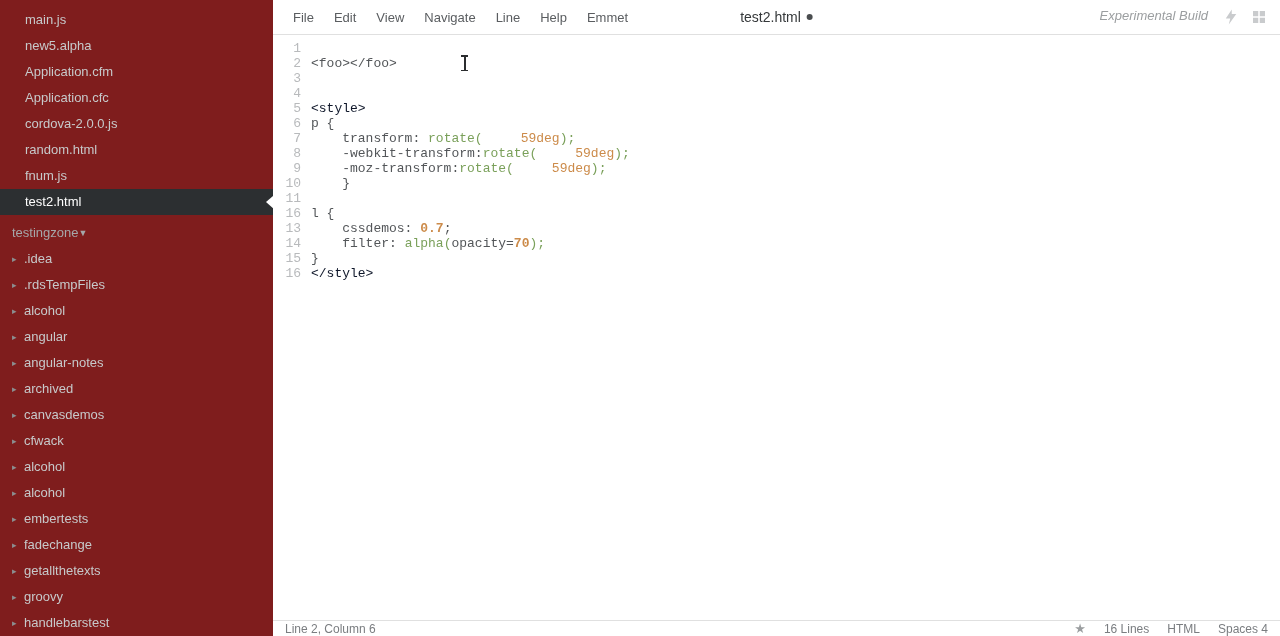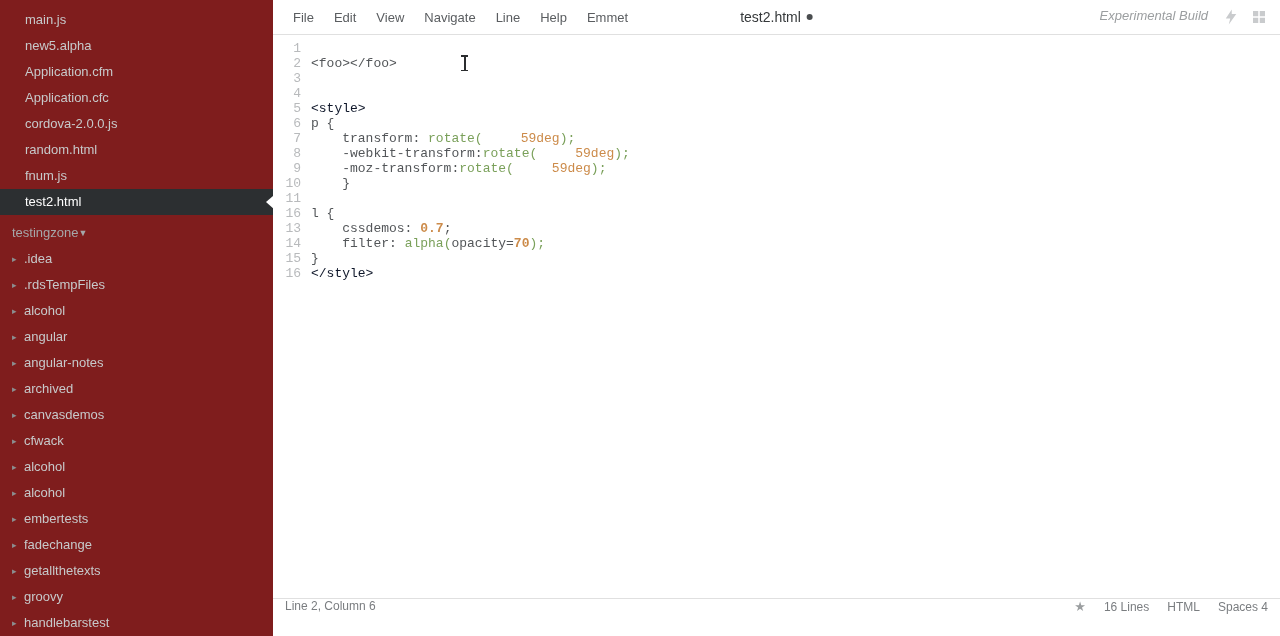--- a/index.html
+++ b/index.html
@@ -46,21 +46,21 @@
 .t-arg { color: #cc8b4a; margin-left: 38px; }
 .t-num { color: #cc8b4a; font-weight: bold; }
 
 .cursor { position: absolute; width: 1px; height: 14px; background: #2b2d2f; }
 .cursor.tall { height: 14px; width: 1.5px; }
 .cursor::before, .cursor::after { content:""; position:absolute; width:7px; height:1.5px; background:#2b2d2f; left:-3px; }
 .cursor::before { top: -1px; }
 .cursor::after { bottom: -1px; }
 
 
-.statusbar { height: 38px; border-top: 1px solid #e0e0e0; display: flex; align-items: flex-start; font-size: 12px; color: #7a7d80; padding: 0 12px; }
+.statusbar { height: 16px; border-top: 1px solid #e0e0e0; display: flex; align-items: flex-end; font-size: 12px; color: #7a7d80; padding: 0 12px; }
 .statusbar .left { }
 .statusbar .right { margin-left: auto; display: flex; gap: 18px; align-items: center; }
 .statusbar .star { font-size: 13px; color: #9b9ea0; }
 </style>
 </head>
 <body>
 
 <div class="sidebar">
   <div class="spacer"></div>
   <ul class="openfiles">

